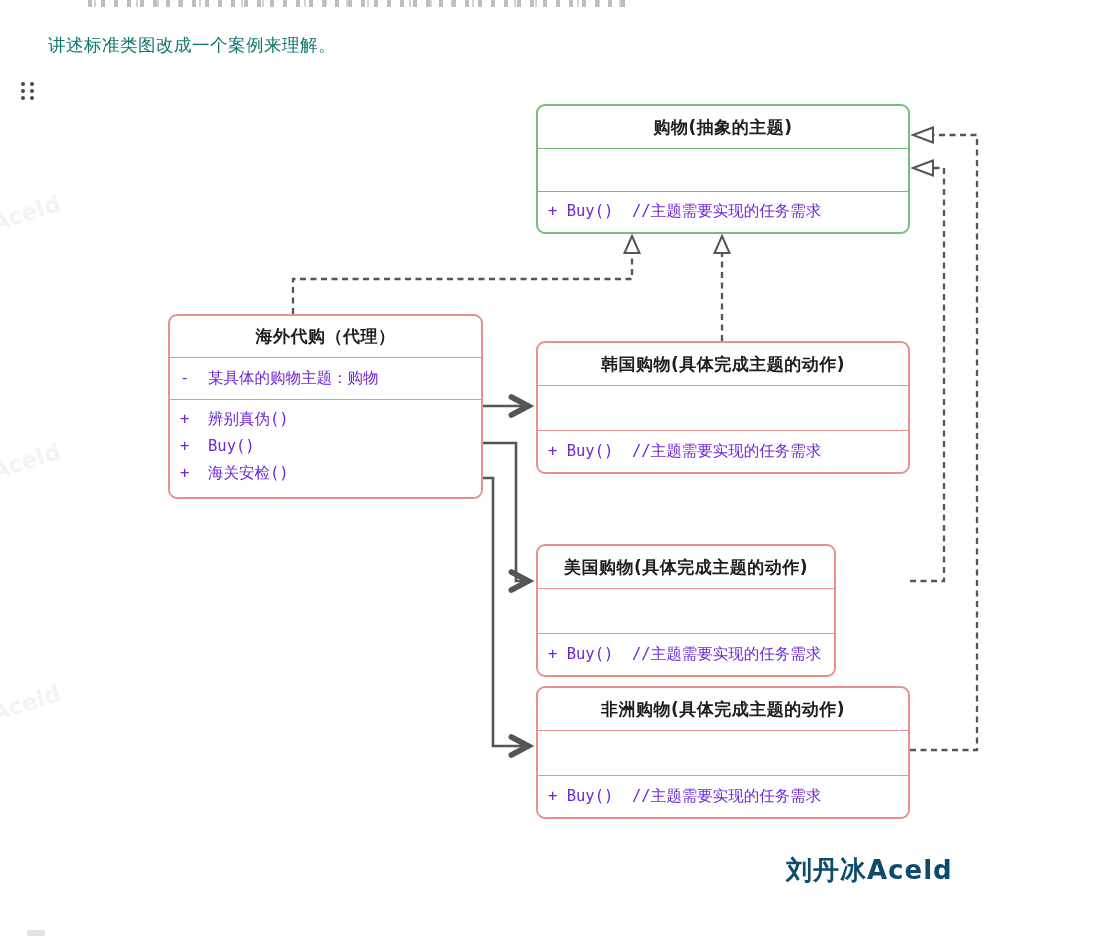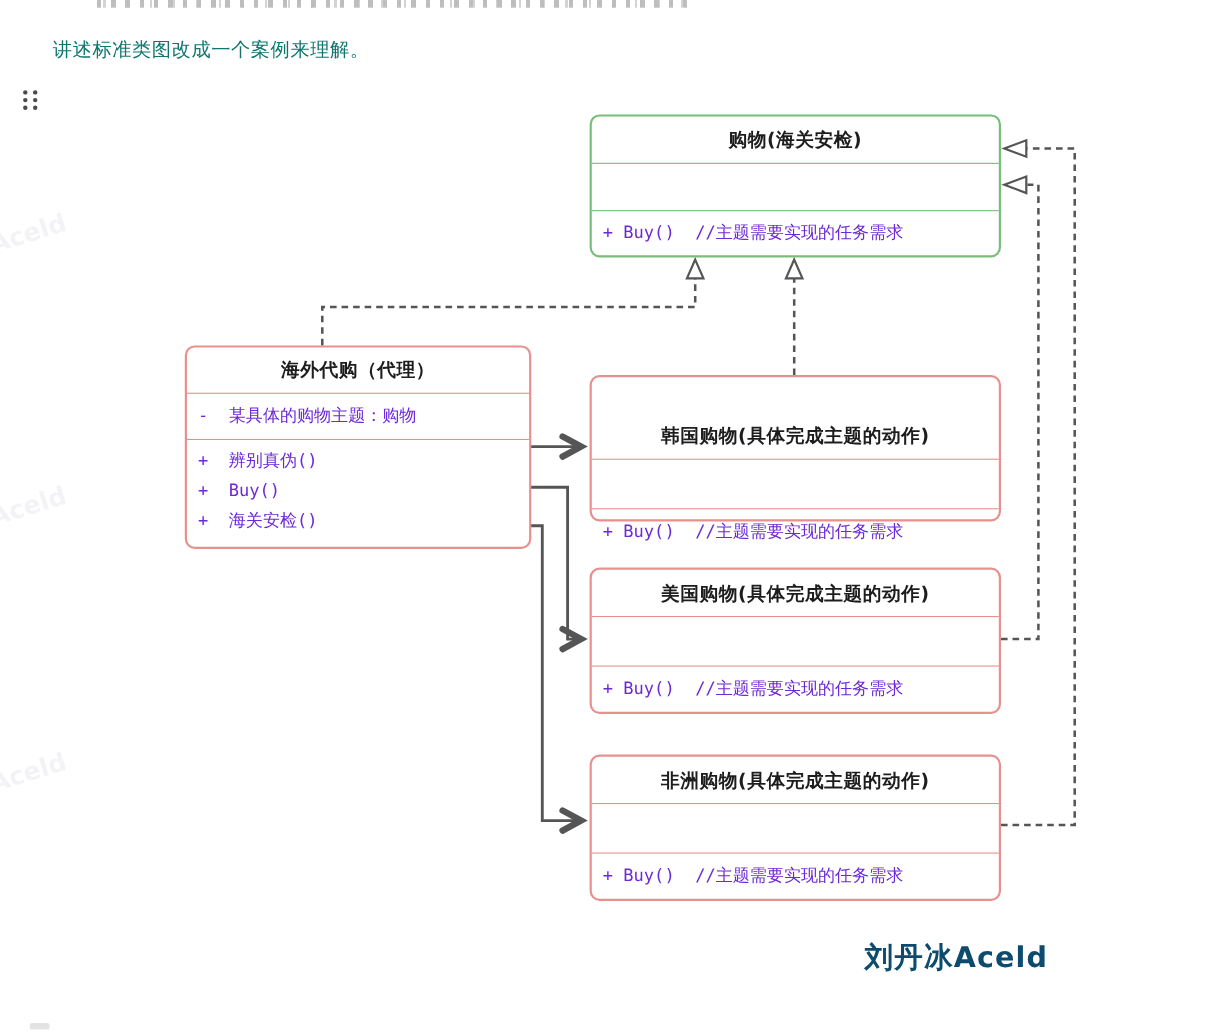--- a/index.html
+++ b/index.html
@@ -92,48 +92,48 @@
       <path d="M910,581 H944 V168 H934" fill="none" stroke="#555555" stroke-width="2.3" stroke-dasharray="6 4.5"></path>
       <path d="M910,750 H977 V135 H934" fill="none" stroke="#555555" stroke-width="2.3" stroke-dasharray="6 4.5"></path>
 
       <polygon points="632,236 639.5,253 624.5,253" fill="#ffffff" stroke="#555555" stroke-width="2"></polygon>
       <polygon points="722,236 729.5,253 714.5,253" fill="#ffffff" stroke="#555555" stroke-width="2"></polygon>
       <polygon points="913,135 933,127.5 933,142.5" fill="#ffffff" stroke="#555555" stroke-width="2"></polygon>
       <polygon points="913,168 933,160.5 933,175.5" fill="#ffffff" stroke="#555555" stroke-width="2"></polygon>
     </svg>
 
     <div class="uml-box green" style="left:536px;top:104px;width:374px;height:130px;">
-      <div class="row title" style="height:42px;">购物(海关安检)</div>
+      <div class="row title" style="height:42px;">购物(抽象的主题)</div>
       <div class="row attrs" style="height:43px;"></div>
       <div class="row methods single" style="height:40px;">
         <div class="mline">+ Buy()  //主题需要实现的任务需求</div>
       </div>
     </div>
 
     <div class="uml-box red" style="left:136px;top:314px;width:315px;height:185px;margin-left:32px;">
       <div class="row title" style="height:41px;">海外代购（代理）</div>
       <div class="row attrs" style="height:42px;">
         <div class="aline">-  某具体的购物主题：购物</div>
       </div>
       <div class="row methods" style="height:97px;padding-top:6px;">
         <div class="mline">+  辨别真伪()</div>
         <div class="mline">+  Buy()</div>
         <div class="mline">+  海关安检()</div>
       </div>
     </div>
 
     <div class="uml-box red" style="left:536px;top:341px;width:374px;height:133px;">
-      <div class="row title" style="height:42px;margin-top:32px;">韩国购物(具体完成主题的动作)</div>
+      <div class="row title" style="height:42px;">韩国购物(具体完成主题的动作)</div>
       <div class="row attrs" style="height:45px;"></div>
       <div class="row methods single" style="height:41px;">
         <div class="mline">+ Buy()  //主题需要实现的任务需求</div>
       </div>
     </div>
 
-    <div class="uml-box red" style="left:536px;top:516px;width:374px;height:133px;">
+    <div class="uml-box red" style="left:536px;top:544px;width:300px;height:133px;">
       <div class="row title" style="height:42px;">美国购物(具体完成主题的动作)</div>
       <div class="row attrs" style="height:45px;"></div>
       <div class="row methods single" style="height:41px;">
         <div class="mline">+ Buy()  //主题需要实现的任务需求</div>
       </div>
     </div>
 
     <div class="uml-box red" style="left:536px;top:686px;width:374px;height:133px;">
       <div class="row title" style="height:42px;">非洲购物(具体完成主题的动作)</div>
       <div class="row attrs" style="height:45px;"></div>

